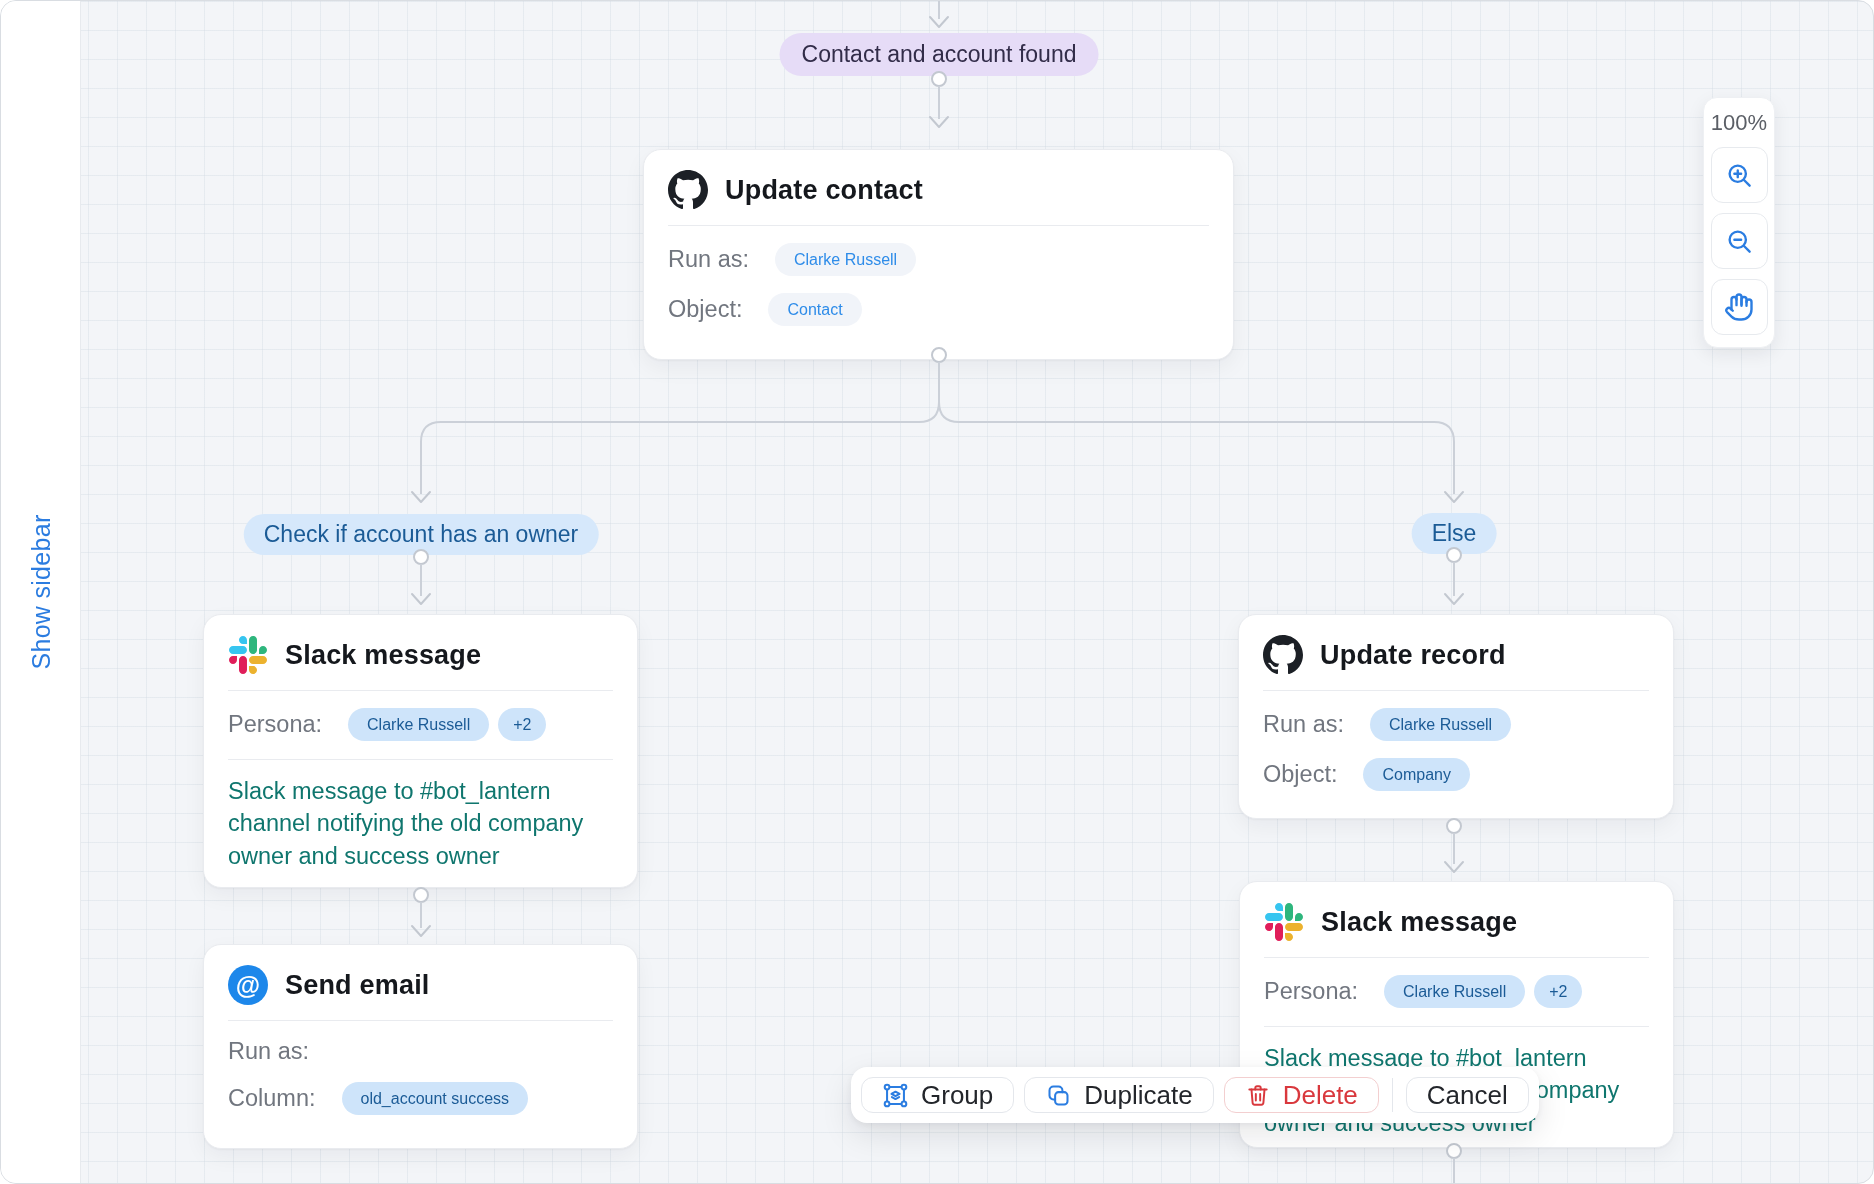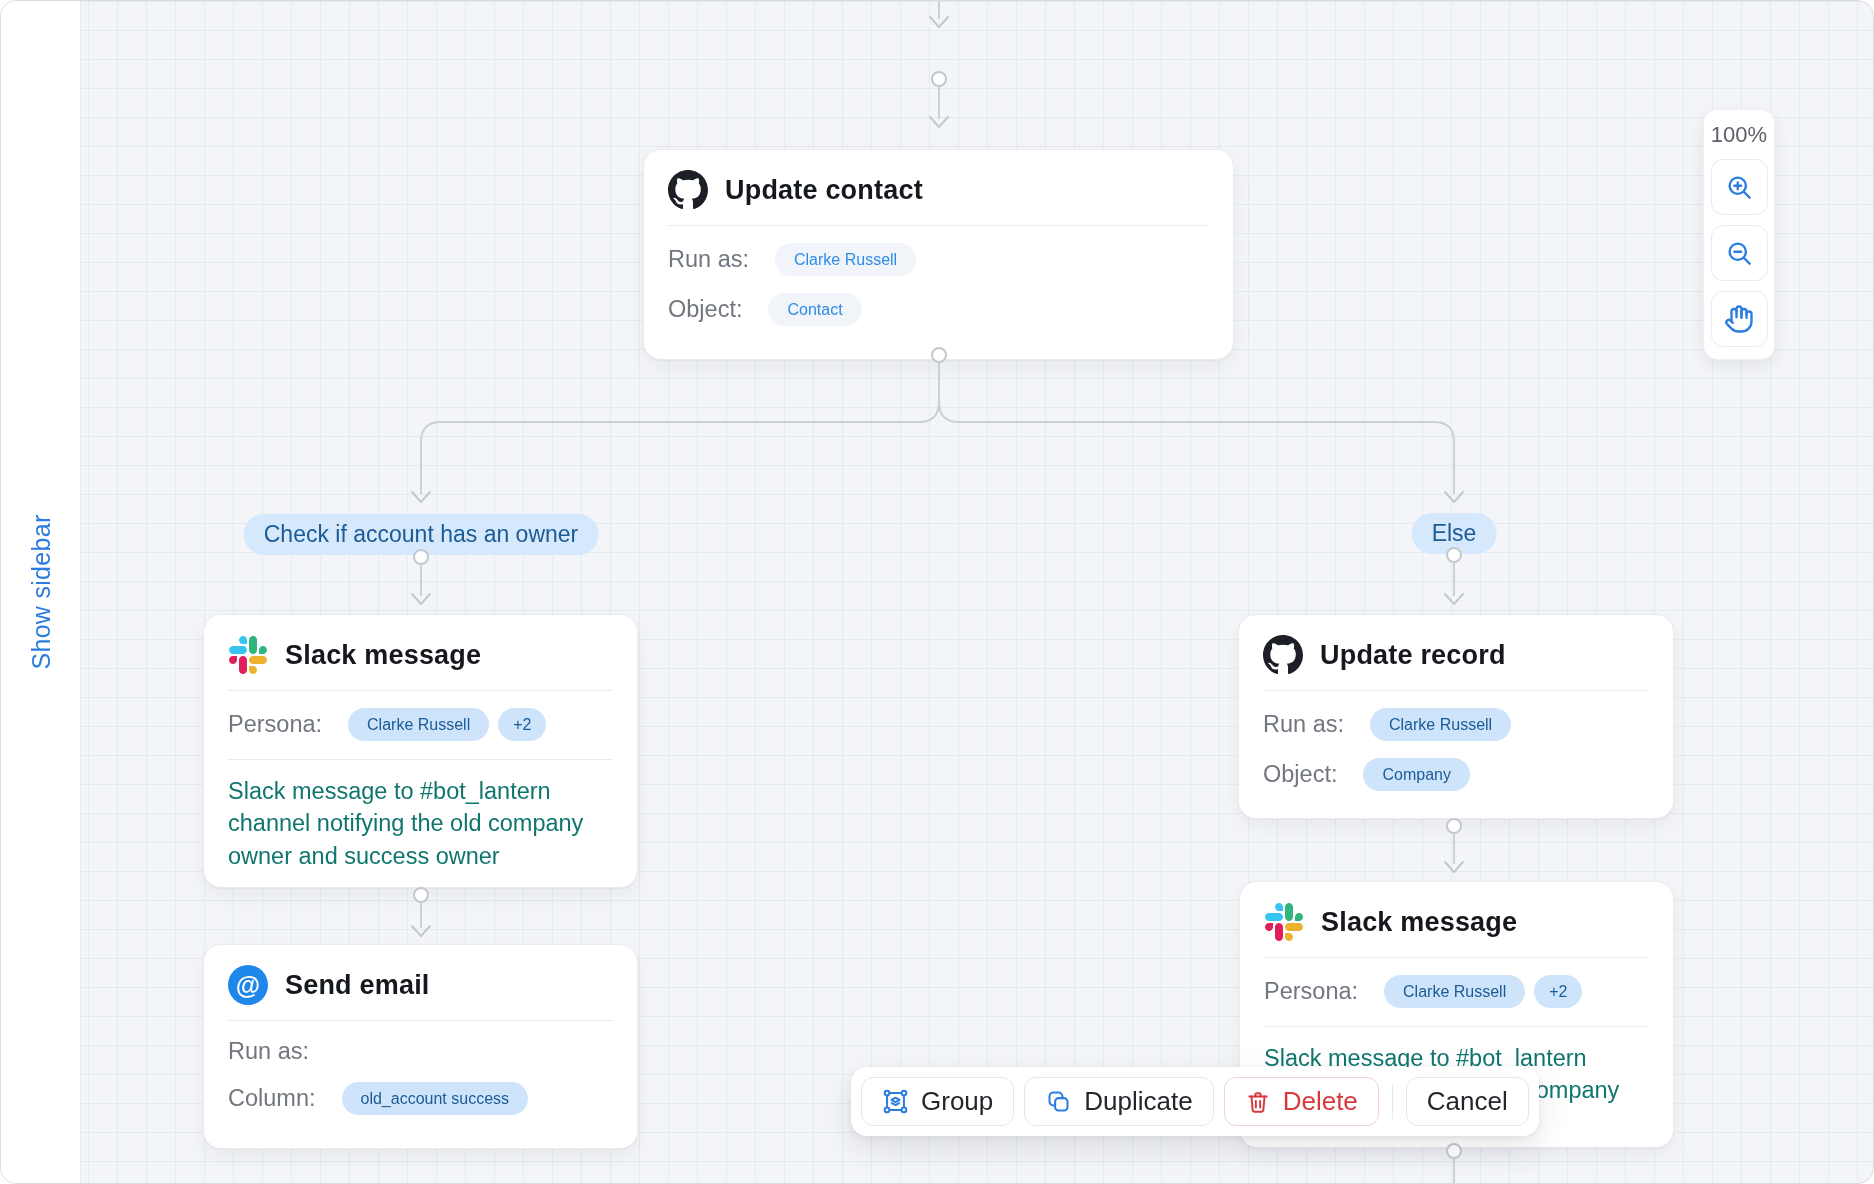--- a/index.html
+++ b/index.html
@@ -54,28 +54,28 @@
   .pill.pale{background:#f1f4f9;color:#2e8ce9;}
   .pill.extra{padding:7px 15px;margin-left:9px;}
   .node-divider{border-top:1px solid #e9ebef;margin-top:18px;}
   .node-desc{margin-top:15px;font-size:23.5px;line-height:1.37;color:#0f766e;}
 
   
   .toolbar{position:absolute;left:850px;top:1066px;z-index:20;
     display:flex;align-items:center;gap:10px;background:#fff;padding:10px;
     border-radius:16px;
     box-shadow:0 12px 32px rgba(20,24,33,.10),0 2px 6px rgba(20,24,33,.06);}
-  .tb-btn{display:flex;align-items:center;gap:12px;height:49px;padding:0 20px;
+  .tb-btn{display:flex;align-items:center;gap:12px;height:36px;padding:0 20px;
     border:1px solid #e4e7ec;border-radius:12px;background:#fff;cursor:pointer;
     font-size:26px;color:#23262b;white-space:nowrap;}
   .tb-btn.delete{color:#d9383d;border-color:#f3cfd0;}
   .tb-divider{width:1px;height:34px;background:#e4e7ec;margin:0 3px;}
 
   
-  .zoom-panel{position:absolute;left:1702px;top:108px;width:72px;z-index:20;
+  .zoom-panel{position:absolute;left:1702px;top:96px;width:72px;z-index:20;
     background:#fff;border:1px solid #eef0f3;border-radius:14px;
     box-shadow:0 6px 18px rgba(20,24,33,.08);
     display:flex;flex-direction:column;align-items:center;gap:10px;padding:10px 6px 12px;}
   .zoom-level{font-size:22px;color:#5b5f66;margin:2px 0 1px;}
   .zoom-btn{width:57px;height:56px;border:1px solid #e7eaee;border-radius:12px;background:#fff;
     display:flex;align-items:center;justify-content:center;cursor:pointer;}
 </style>
 </head>
 <body>
 
@@ -113,20 +113,21 @@
     <path class="c-arrow" d="M1444,861 L1453,871 L1462,861"></path>
 
     <circle class="c-dot" cx="1453" cy="1150" r="7"></circle>
     <path class="c-line" d="M1453,1157 V1184"></path>
   </svg>
 
   <aside class="sidebar">
     <span class="sidebar-toggle">Show sidebar</span>
   </aside>
 
+  <div class="flow-pill purple" style="left:938px;top:32px;">Contact and account found</div>
   <div class="flow-pill blue" style="left:420px;top:513px;">Check if account has an owner</div>
   <div class="flow-pill blue" style="left:1453px;top:512px;">Else</div>
 
   <div class="node" style="left:642px;top:148px;width:591px;height:211px;">
     <div class="node-header">
       <span class="node-icon">
         <svg width="40" height="40" viewBox="0 0 16 16" fill="#1c2026">
           <path d="M8 0C3.58 0 0 3.58 0 8c0 3.54 2.29 6.53 5.47 7.59.4.07.55-.17.55-.38 0-.19-.01-.82-.01-1.49-2.01.37-2.53-.49-2.69-.94-.09-.23-.48-.94-.82-1.13-.28-.15-.68-.52-.01-.53.63-.01 1.08.58 1.23.82.72 1.21 1.87.87 2.33.66.07-.52.28-.87.51-1.07-1.78-.2-3.64-.89-3.64-3.95 0-.87.31-1.59.82-2.15-.08-.2-.36-1.02.08-2.12 0 0 .67-.21 2.2.82.64-.18 1.32-.27 2-.27s1.36.09 2 .27c1.53-1.04 2.2-.82 2.2-.82.44 1.1.16 1.92.08 2.12.51.56.82 1.27.82 2.15 0 3.07-1.87 3.75-3.65 3.95.29.25.54.73.54 1.48 0 1.07-.01 1.93-.01 2.2 0 .21.15.46.55.38A8.01 8.01 0 0 0 16 8c0-4.42-3.58-8-8-8z"></path>
         </svg>
       </span>

